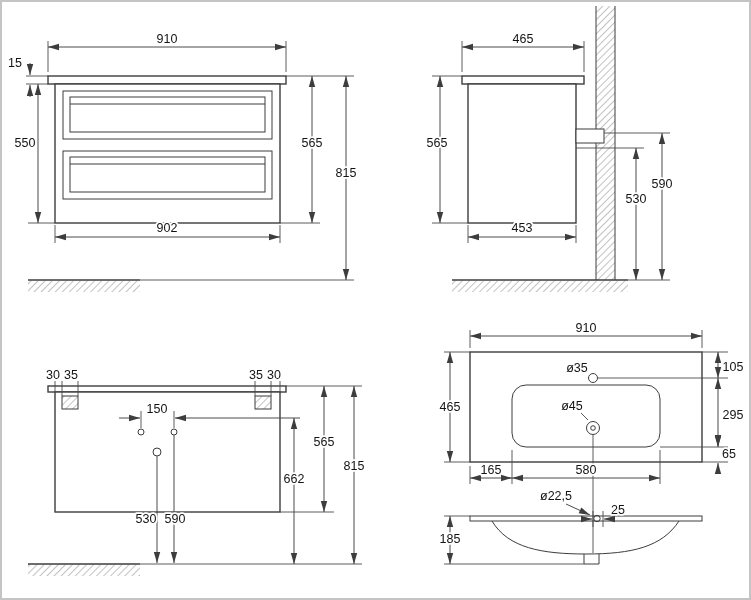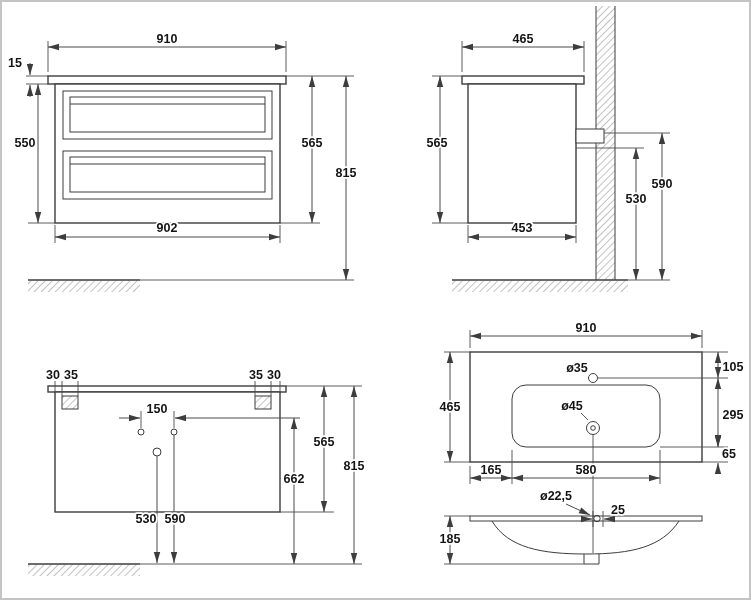--- a/index.html
+++ b/index.html
@@ -1,16 +1,16 @@
 <!DOCTYPE html>
 <html><head>
 <meta charset="utf-8">
 <style>
   html,body { margin:0; padding:0; background:#ffffff; }
-  .canvas { width:615px; height:600px; position:relative;font-weight:bold; }
+  .canvas { width:615px; height:600px; position:relative; }
   svg { display:block; font-family:"Liberation Sans", sans-serif; }
   svg text {
     font-size:12.5px;
     fill:#141414;
     text-anchor:middle;
     paint-order:stroke;
     stroke:#ffffff;
     stroke-width:3.5px;
     stroke-linejoin:round;
   }

